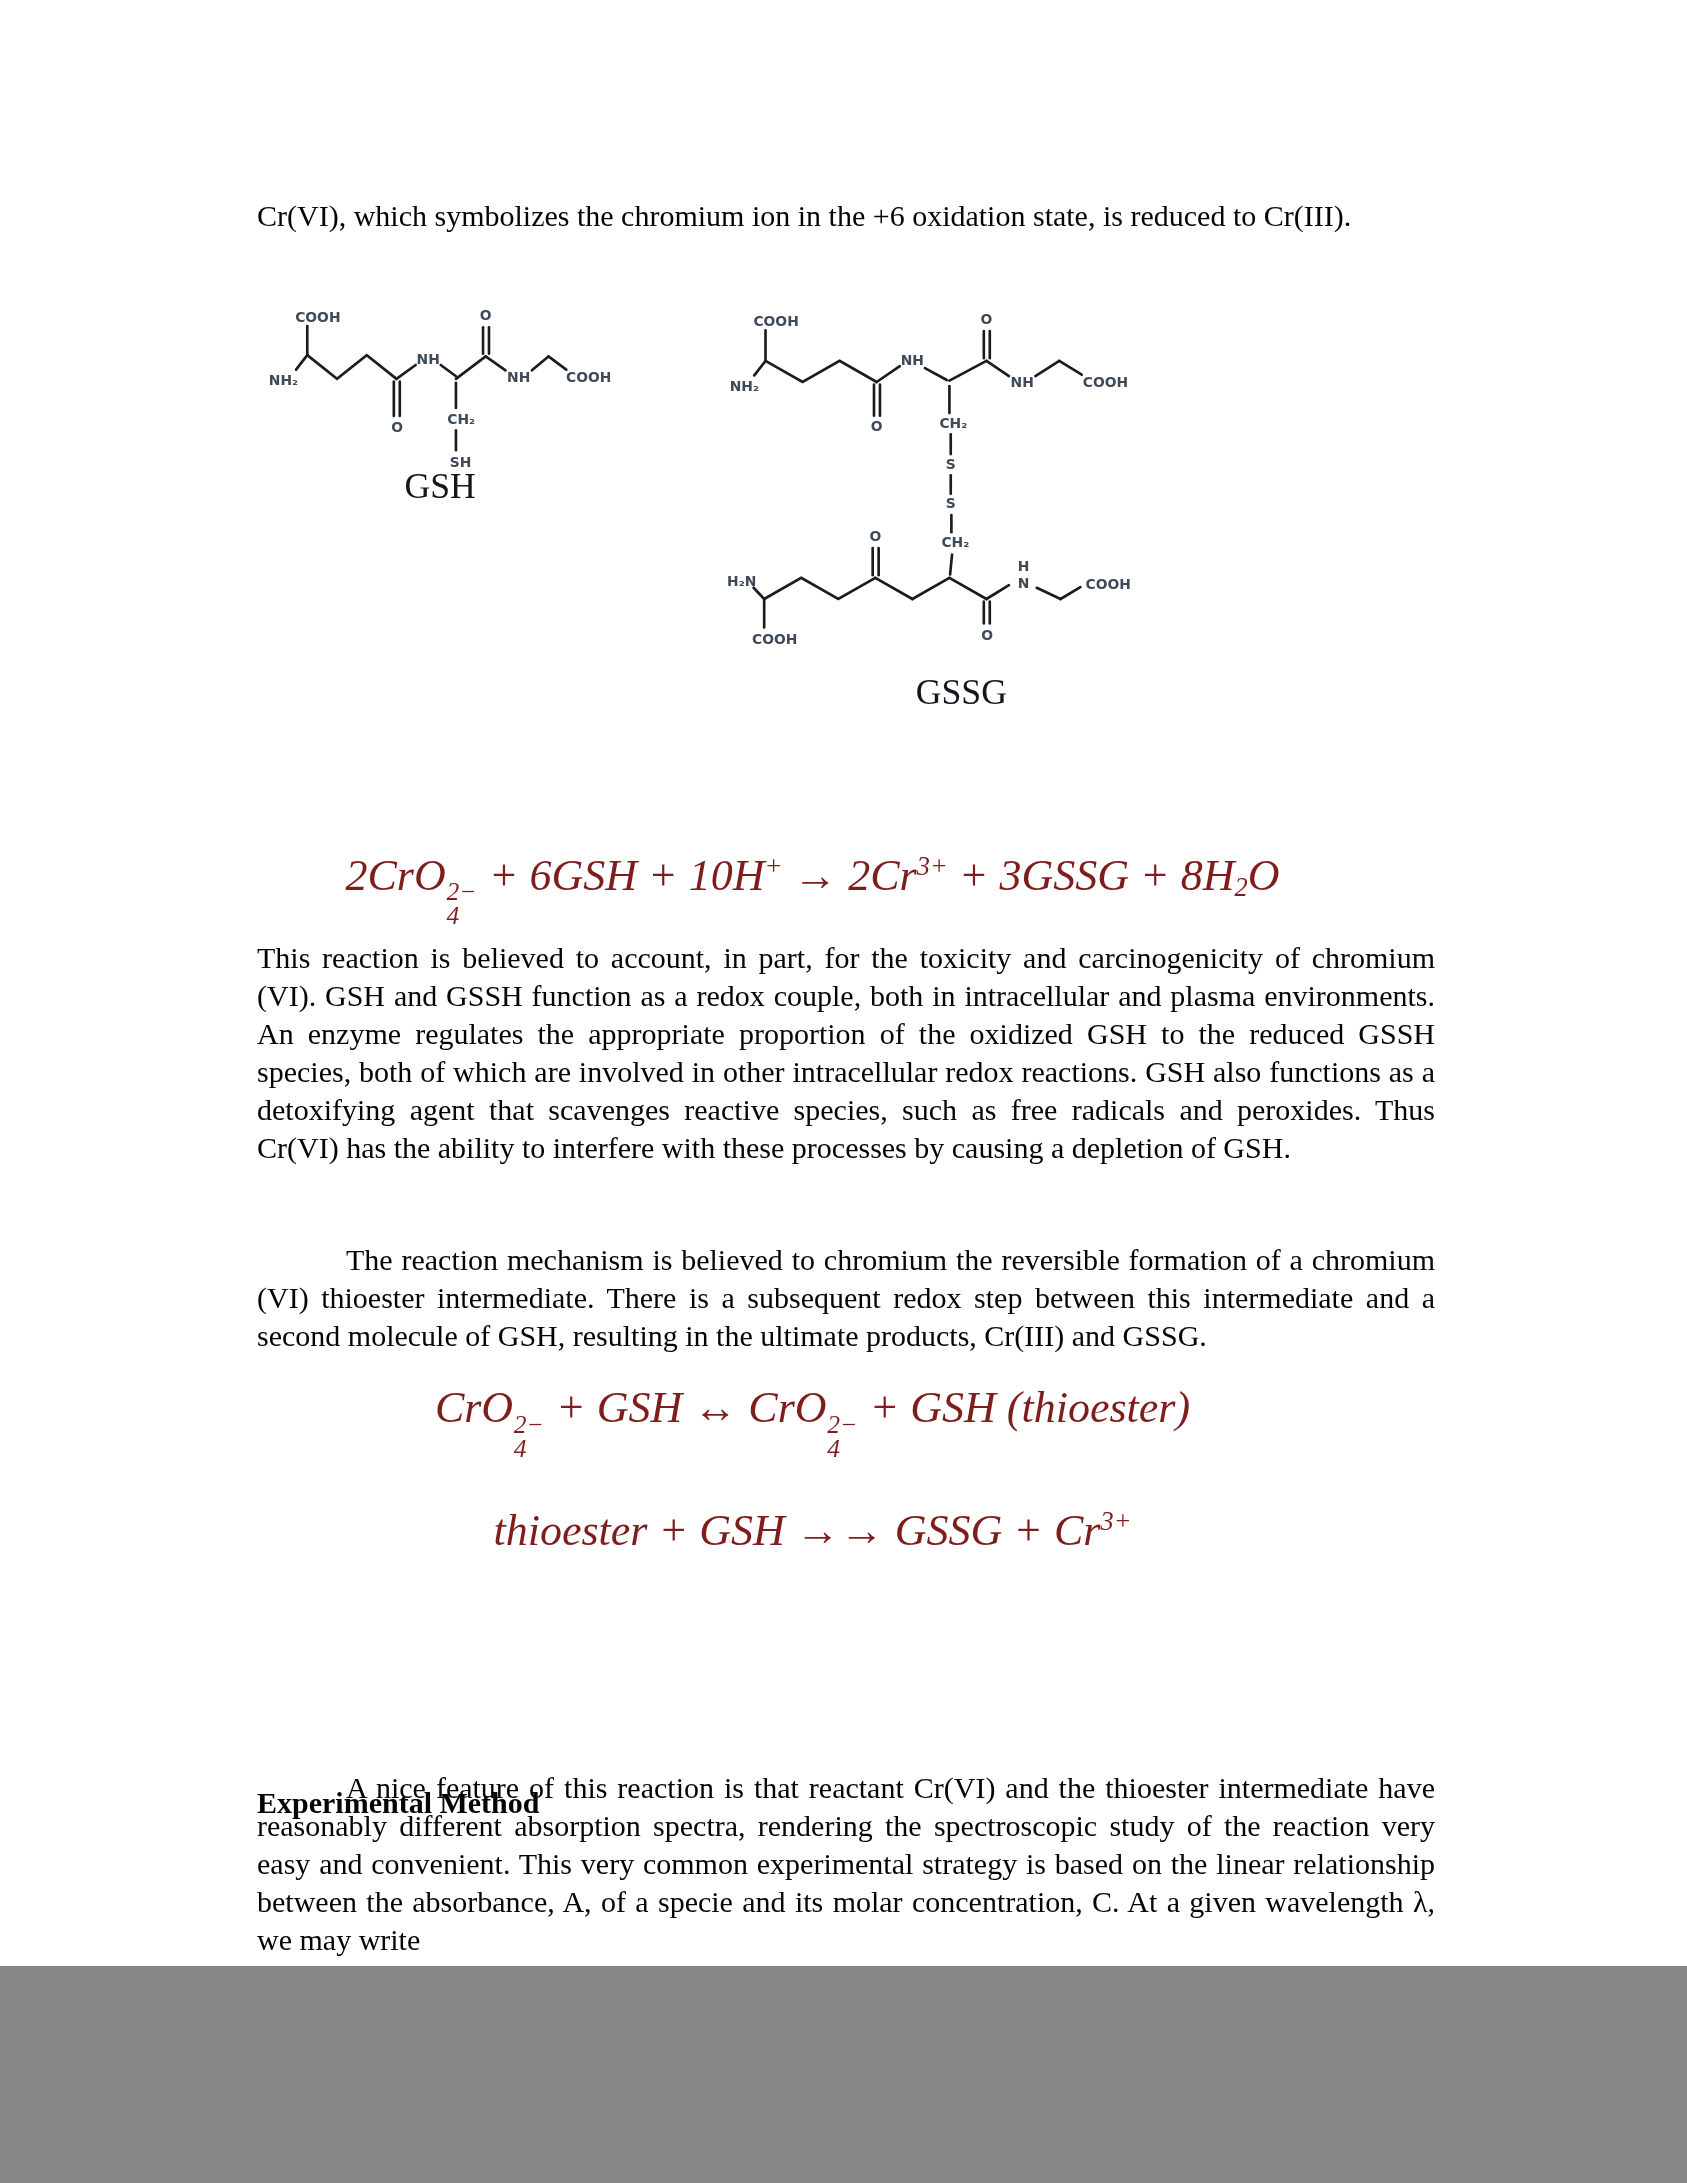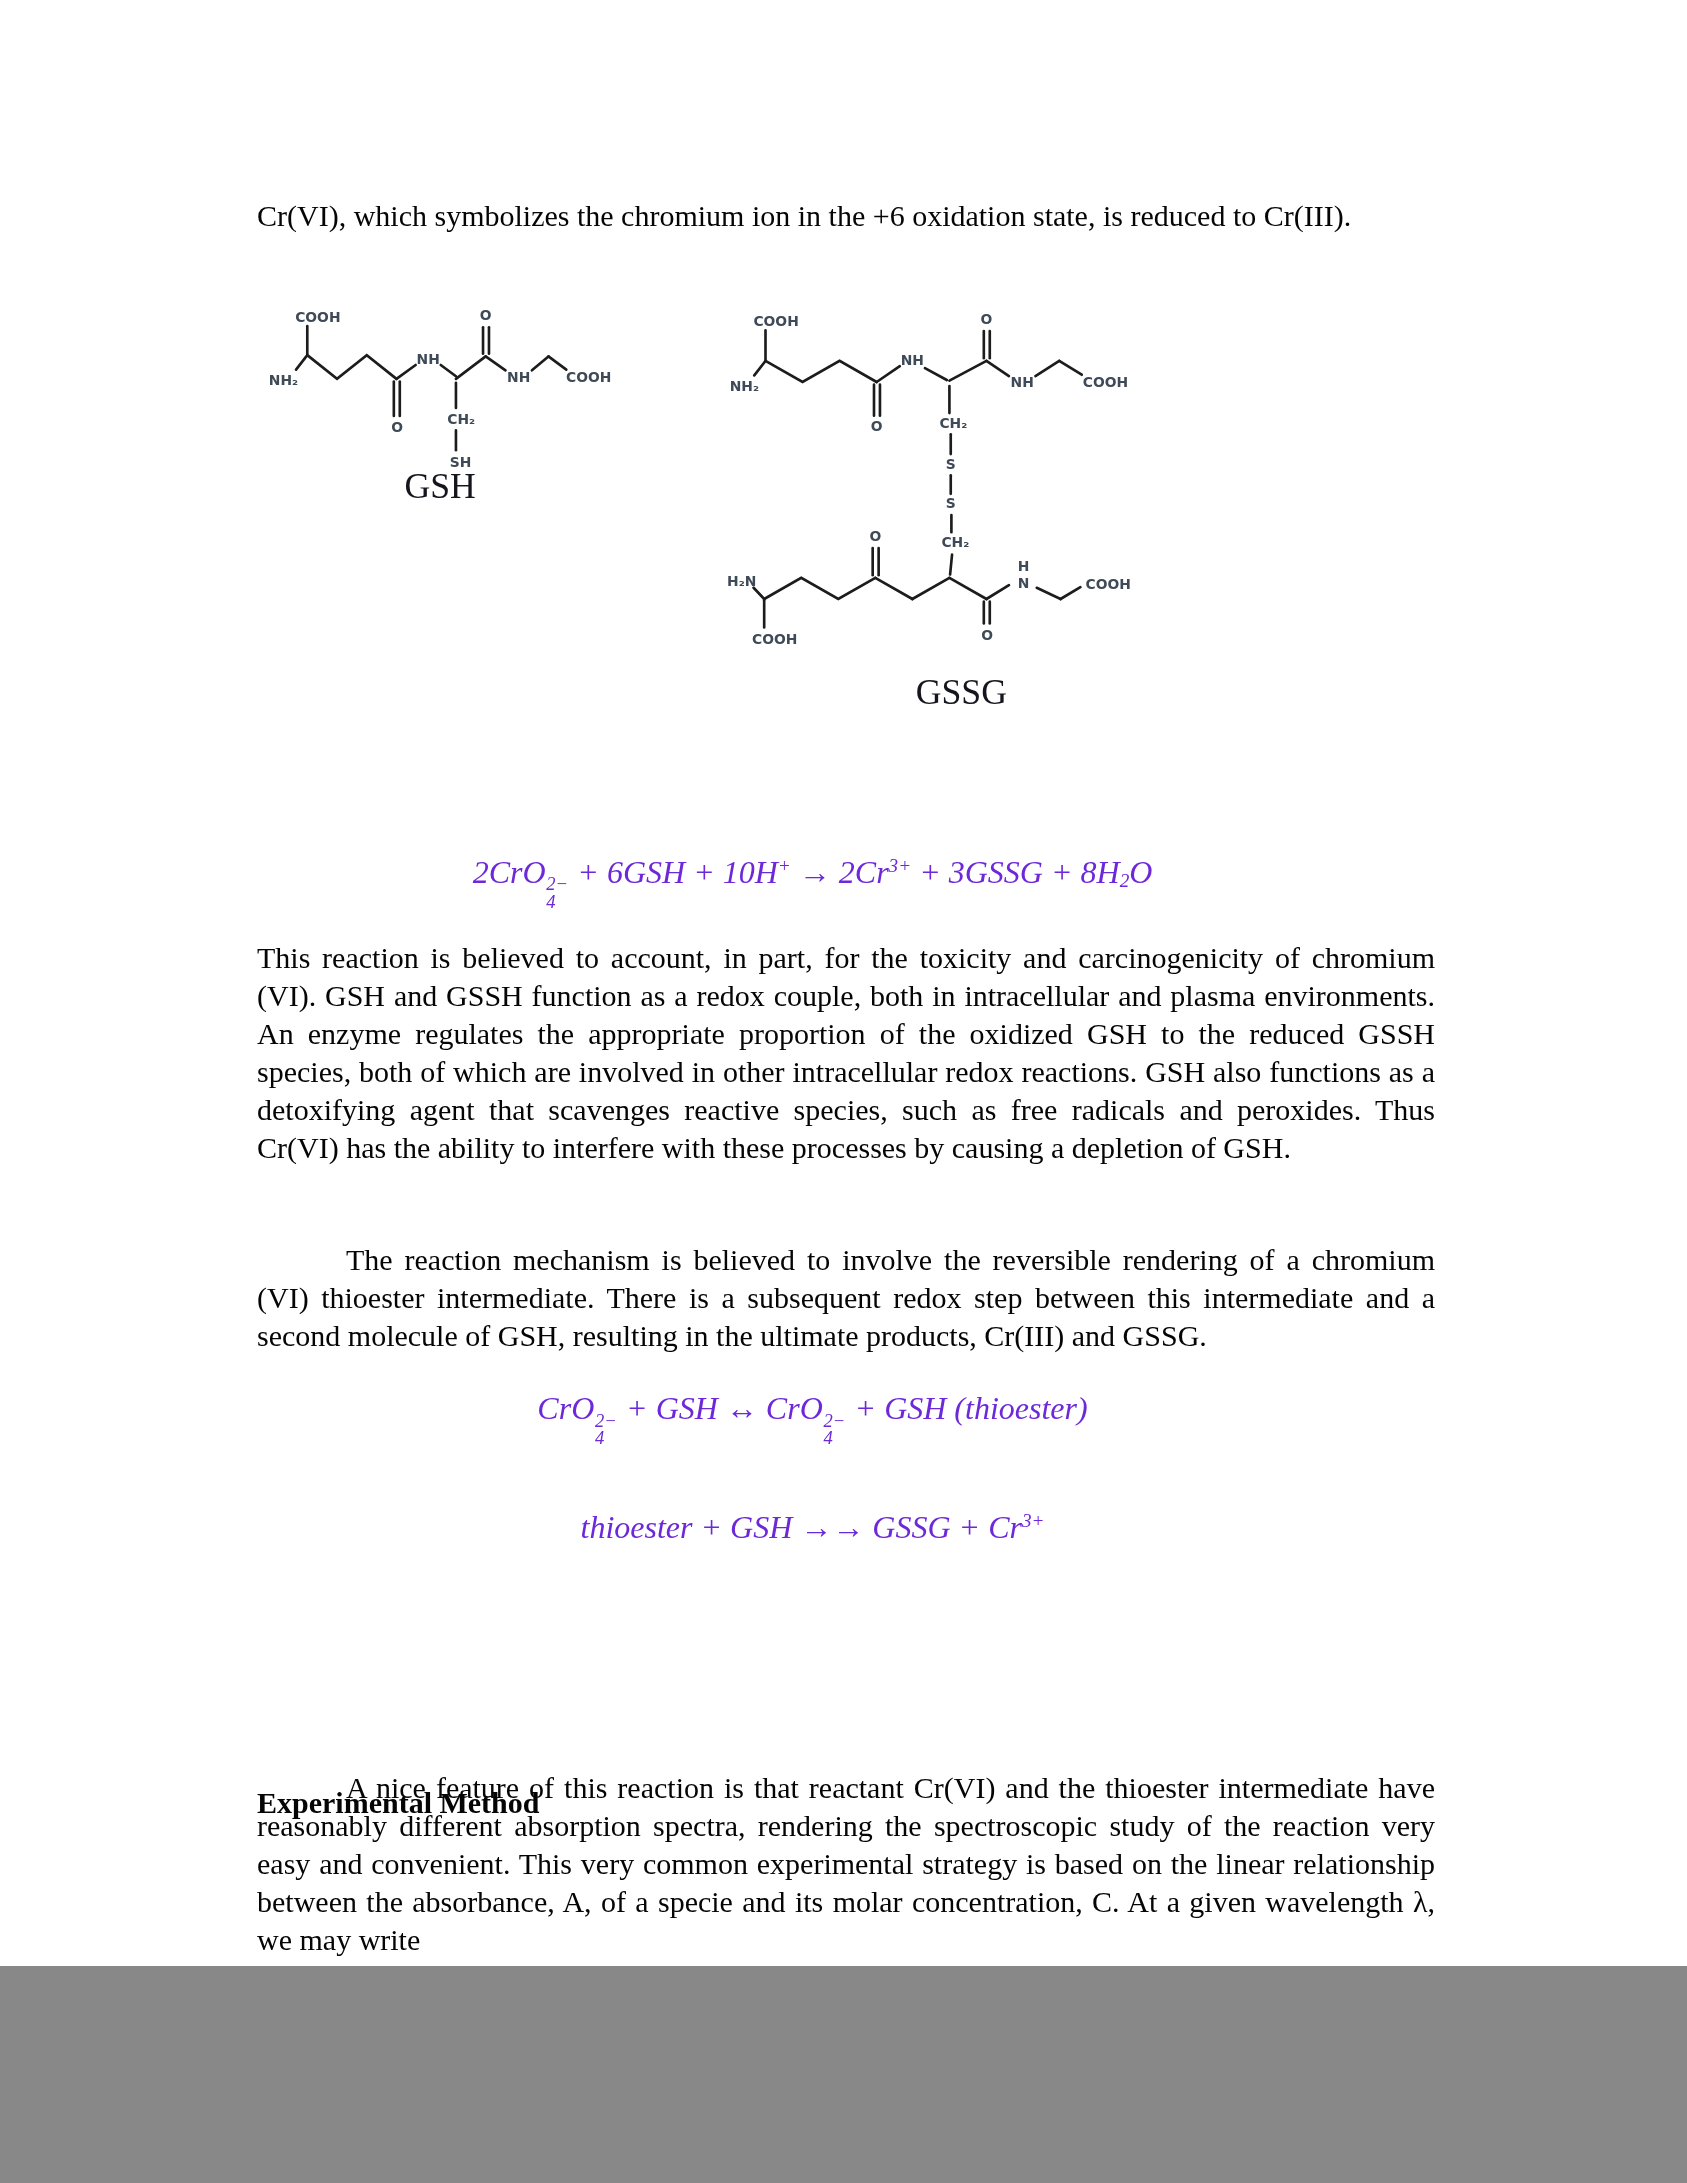--- a/index.html
+++ b/index.html
@@ -18,22 +18,22 @@
     text-align:justify;
     color:#050505;
   }
   .indent{text-indent:89px;}
   .heading{font-weight:bold;text-align:left;}
   .eq{
     position:absolute;
     left:257px;width:1111px;
     text-align:center;
     font-style:italic;
-    font-size:32px;line-height:40px;
-    color:#6d28d9;
+    font-size:44px;line-height:40px;
+    color:#7f1d1d;
     font-family:"Liberation Serif",serif;
   }
   .eq sup{font-size:0.60em;vertical-align:0.55em;letter-spacing:0;}
   .eq sub{font-size:0.60em;vertical-align:-0.25em;}
   .stack{
     display:inline-flex;flex-direction:column;align-items:flex-start;
     font-size:0.58em;line-height:0.95;vertical-align:-0.42em;margin:0 1.3px 0 0.7px;
   }
   .figure-svg{position:absolute;}
   .bond{stroke:#1c1c1c;stroke-width:4;stroke-linecap:round;fill:none;}
@@ -150,21 +150,21 @@
   </svg>
 
 
   <div class="eq" style="top:846px;">2CrO<span class="stack">
         <span>2−</span>
         <span>4</span>
       </span> + 6GSH + 10H<sup>+</sup>  → 2Cr<sup>3+</sup> + 3GSSG + 8H<sub>2</sub>O</div>
 
   <div class="tb" style="top:939px;">This reaction is believed to account, in part, for the toxicity and carcinogenicity of chromium (VI).  GSH and GSSH function as a redox couple, both in intracellular and plasma environments.  An enzyme regulates the appropriate proportion of the oxidized GSH to the reduced GSSH species, both of which are involved in other intracellular redox reactions.  GSH also functions as a detoxifying agent that scavenges reactive species, such as free radicals and peroxides. Thus Cr(VI) has the ability to interfere with these processes by causing a depletion of GSH.</div>
 
-  <div class="tb indent" style="top:1241px;">The reaction mechanism is believed to involve the reversible rendering of a chromium (VI) thioester intermediate.  There is a subsequent redox step between this intermediate and a second molecule of GSH, resulting in the ultimate products, Cr(III) and GSSG.</div>
+  <div class="tb indent" style="top:1241px;">The reaction mechanism is believed to chromium the reversible formation of a chromium (VI) thioester intermediate.  There is a subsequent redox step between this intermediate and a second molecule of GSH, resulting in the ultimate products, Cr(III) and GSSG.</div>
 
   <div class="eq" style="top:1388px;">CrO<span class="stack">
         <span>2−</span>
         <span>4</span>
       </span> + GSH ↔  CrO<span class="stack">
         <span>2−</span>
         <span>4</span>
       </span> + GSH (thioester)</div>
 
   <div class="eq" style="top:1501px;">thioester + GSH  →→  GSSG + Cr<sup>3+</sup></div>

